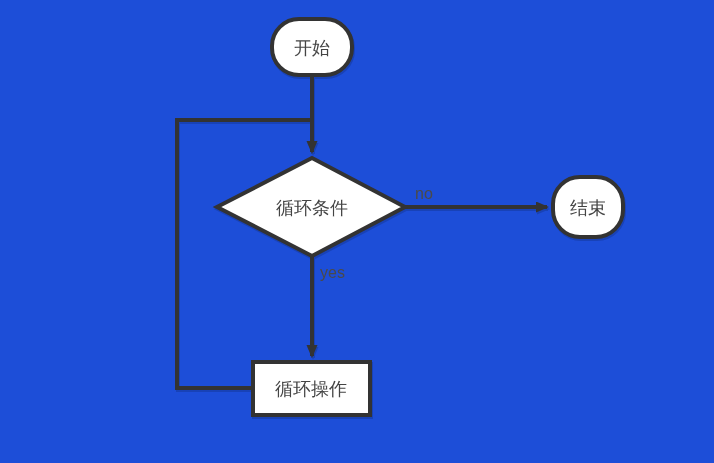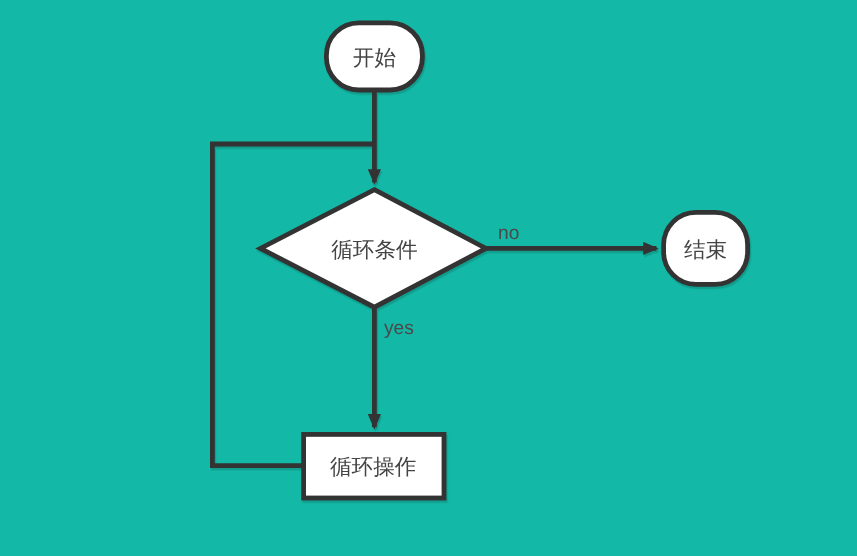--- a/index.html
+++ b/index.html
@@ -4,21 +4,21 @@
 <style>
   html, body {
     margin: 0;
     padding: 0;
     background: #ffffff;
   }
   .canvas {
     position: relative;
     width: 714px;
     height: 463px;
-    background: #14b8a6;
+    background: #1d4ed8;
     overflow: hidden;
     font-family: "Liberation Sans", sans-serif;
   }
   svg {
     display: block;
   }
   .shapes {
     filter: drop-shadow(1px 2px 0px rgba(0,0,0,0.15));
   }
   .node-shape {

